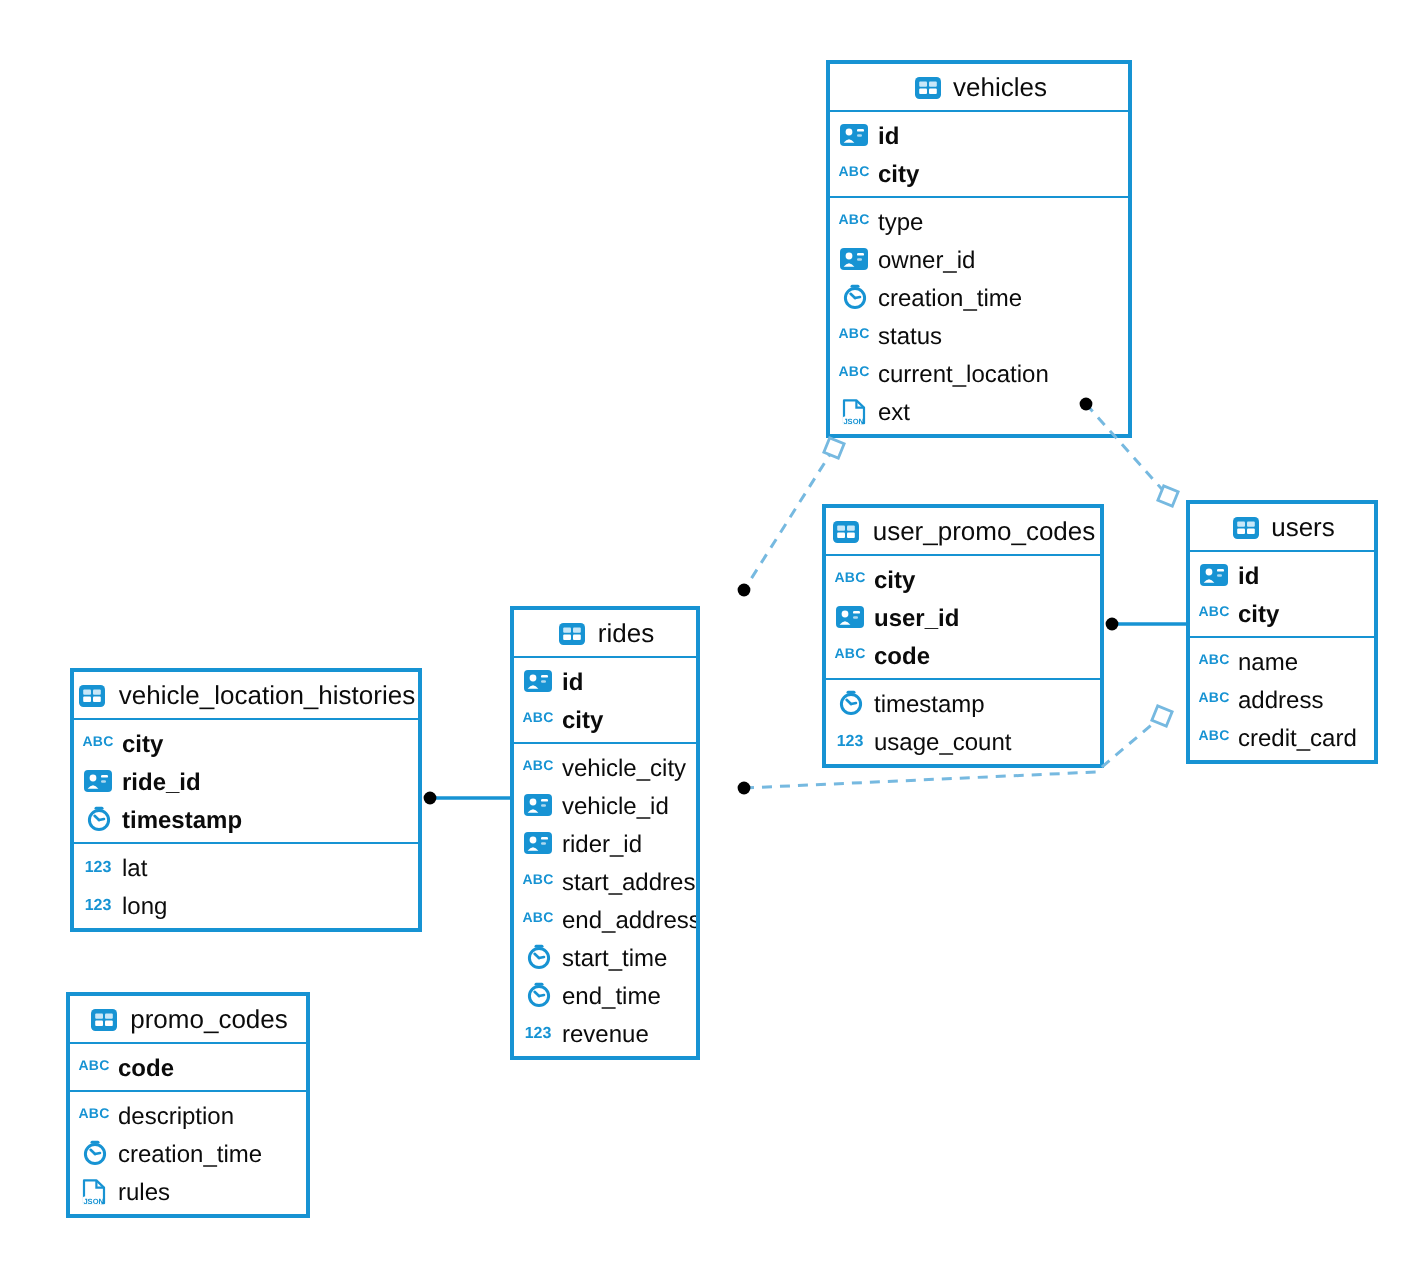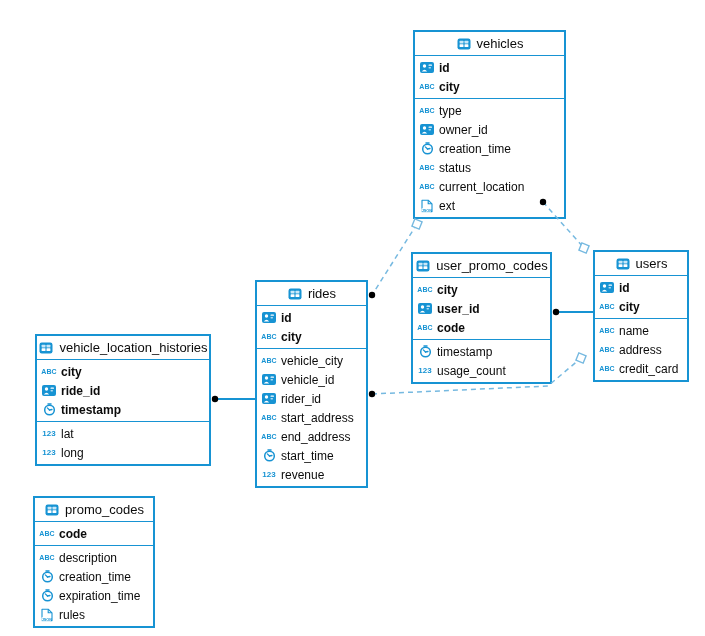--- a/index.html
+++ b/index.html
@@ -237,21 +237,21 @@
             <span class="lbl">address</span>
           </div>
           <div class="row">
             <span class="icon">
               <span class="glyph">ABC</span>
             </span>
             <span class="lbl">credit_card</span>
           </div>
         </div>
       </div>
-      <div class="table" style="left: 255px; top: 280px; width: 113px;">
+      <div class="table" style="left: 255px; top: 303px; width: 95px;">
         <div class="thead">
           <span class="icon">
             <svg width="14" height="12" viewBox="0 0 14 12">
               <rect x="0.5" y="0.5" width="13" height="11" rx="2.2" fill="#1793d3"></rect>
               <rect x="2.6" y="2.7" width="3.9" height="2.7" rx="0.5" fill="#c8e7f8"></rect>
               <rect x="7.5" y="2.7" width="3.9" height="2.7" rx="0.5" fill="#c8e7f8"></rect>
               <rect x="2.6" y="6.3" width="3.9" height="2.7" rx="0.5" fill="#ffffff"></rect>
               <rect x="7.5" y="6.3" width="3.9" height="2.7" rx="0.5" fill="#ffffff"></rect>
             </svg>
           </span>
@@ -326,20 +326,31 @@
                 <circle cx="6.5" cy="7" r="4.8" fill="none" stroke="#1793d3" stroke-width="1.5"></circle>
                 <path d="M6.5 7 L4.3 4.9" stroke="#1793d3" stroke-width="1.3" stroke-linecap="round"></path>
                 <path d="M6.5 7 L9 6.5" stroke="#1793d3" stroke-width="1.3" stroke-linecap="round"></path>
                 <path d="M5 1.1 L8 1.1" stroke="#1793d3" stroke-width="1.5" stroke-linecap="round"></path>
               </svg>
             </span>
             <span class="lbl">start_time</span>
           </div>
           <div class="row">
             <span class="icon">
+              <svg width="13" height="13" viewBox="0 0 13 13">
+                <circle cx="6.5" cy="7" r="4.8" fill="none" stroke="#1793d3" stroke-width="1.5"></circle>
+                <path d="M6.5 7 L4.3 4.9" stroke="#1793d3" stroke-width="1.3" stroke-linecap="round"></path>
+                <path d="M6.5 7 L9 6.5" stroke="#1793d3" stroke-width="1.3" stroke-linecap="round"></path>
+                <path d="M5 1.1 L8 1.1" stroke="#1793d3" stroke-width="1.5" stroke-linecap="round"></path>
+              </svg>
+            </span>
+            <span class="lbl">end_time</span>
+          </div>
+          <div class="row">
+            <span class="icon">
               <span class="glyph gnum">123</span>
             </span>
             <span class="lbl">revenue</span>
           </div>
         </div>
       </div>
       <div class="table" style="left: 35px; top: 334px; width: 176px;">
         <div class="thead">
           <span class="icon">
             <svg width="14" height="12" viewBox="0 0 14 12">
@@ -429,31 +440,20 @@
           <div class="row">
             <span class="icon">
               <svg width="13" height="13" viewBox="0 0 13 13">
                 <circle cx="6.5" cy="7" r="4.8" fill="none" stroke="#1793d3" stroke-width="1.5"></circle>
                 <path d="M6.5 7 L4.3 4.9" stroke="#1793d3" stroke-width="1.3" stroke-linecap="round"></path>
                 <path d="M6.5 7 L9 6.5" stroke="#1793d3" stroke-width="1.3" stroke-linecap="round"></path>
                 <path d="M5 1.1 L8 1.1" stroke="#1793d3" stroke-width="1.5" stroke-linecap="round"></path>
               </svg>
             </span>
             <span class="lbl">creation_time</span>
-          </div>
-          <div class="row">
-            <span class="icon">
-              <svg width="13" height="13" viewBox="0 0 13 13">
-                <circle cx="6.5" cy="7" r="4.8" fill="none" stroke="#1793d3" stroke-width="1.5"></circle>
-                <path d="M6.5 7 L4.3 4.9" stroke="#1793d3" stroke-width="1.3" stroke-linecap="round"></path>
-                <path d="M6.5 7 L9 6.5" stroke="#1793d3" stroke-width="1.3" stroke-linecap="round"></path>
-                <path d="M5 1.1 L8 1.1" stroke="#1793d3" stroke-width="1.5" stroke-linecap="round"></path>
-              </svg>
-            </span>
-            <span class="lbl">expiration_time</span>
           </div>
           <div class="row">
             <span class="icon">
               <svg width="12" height="14" viewBox="0 0 12 14">
                 <path d="M1 1.2 H7.2 L11 4.8 V12.6 H1 Z" fill="#fff" stroke="#1793d3" stroke-width="1.1" stroke-linejoin="round"></path>
                 <path d="M7.2 1.2 V4.8 H11" fill="none" stroke="#1793d3" stroke-width="1.1"></path>
                 <rect x="0.4" y="9.2" width="9.4" height="4.2" rx="0.8" fill="#fff"></rect>
                 <text x="0.7" y="12.8" font-size="3.8" font-weight="700" fill="#1793d3" font-family="Liberation Sans, sans-serif">JSON</text>
               </svg>
             </span>

